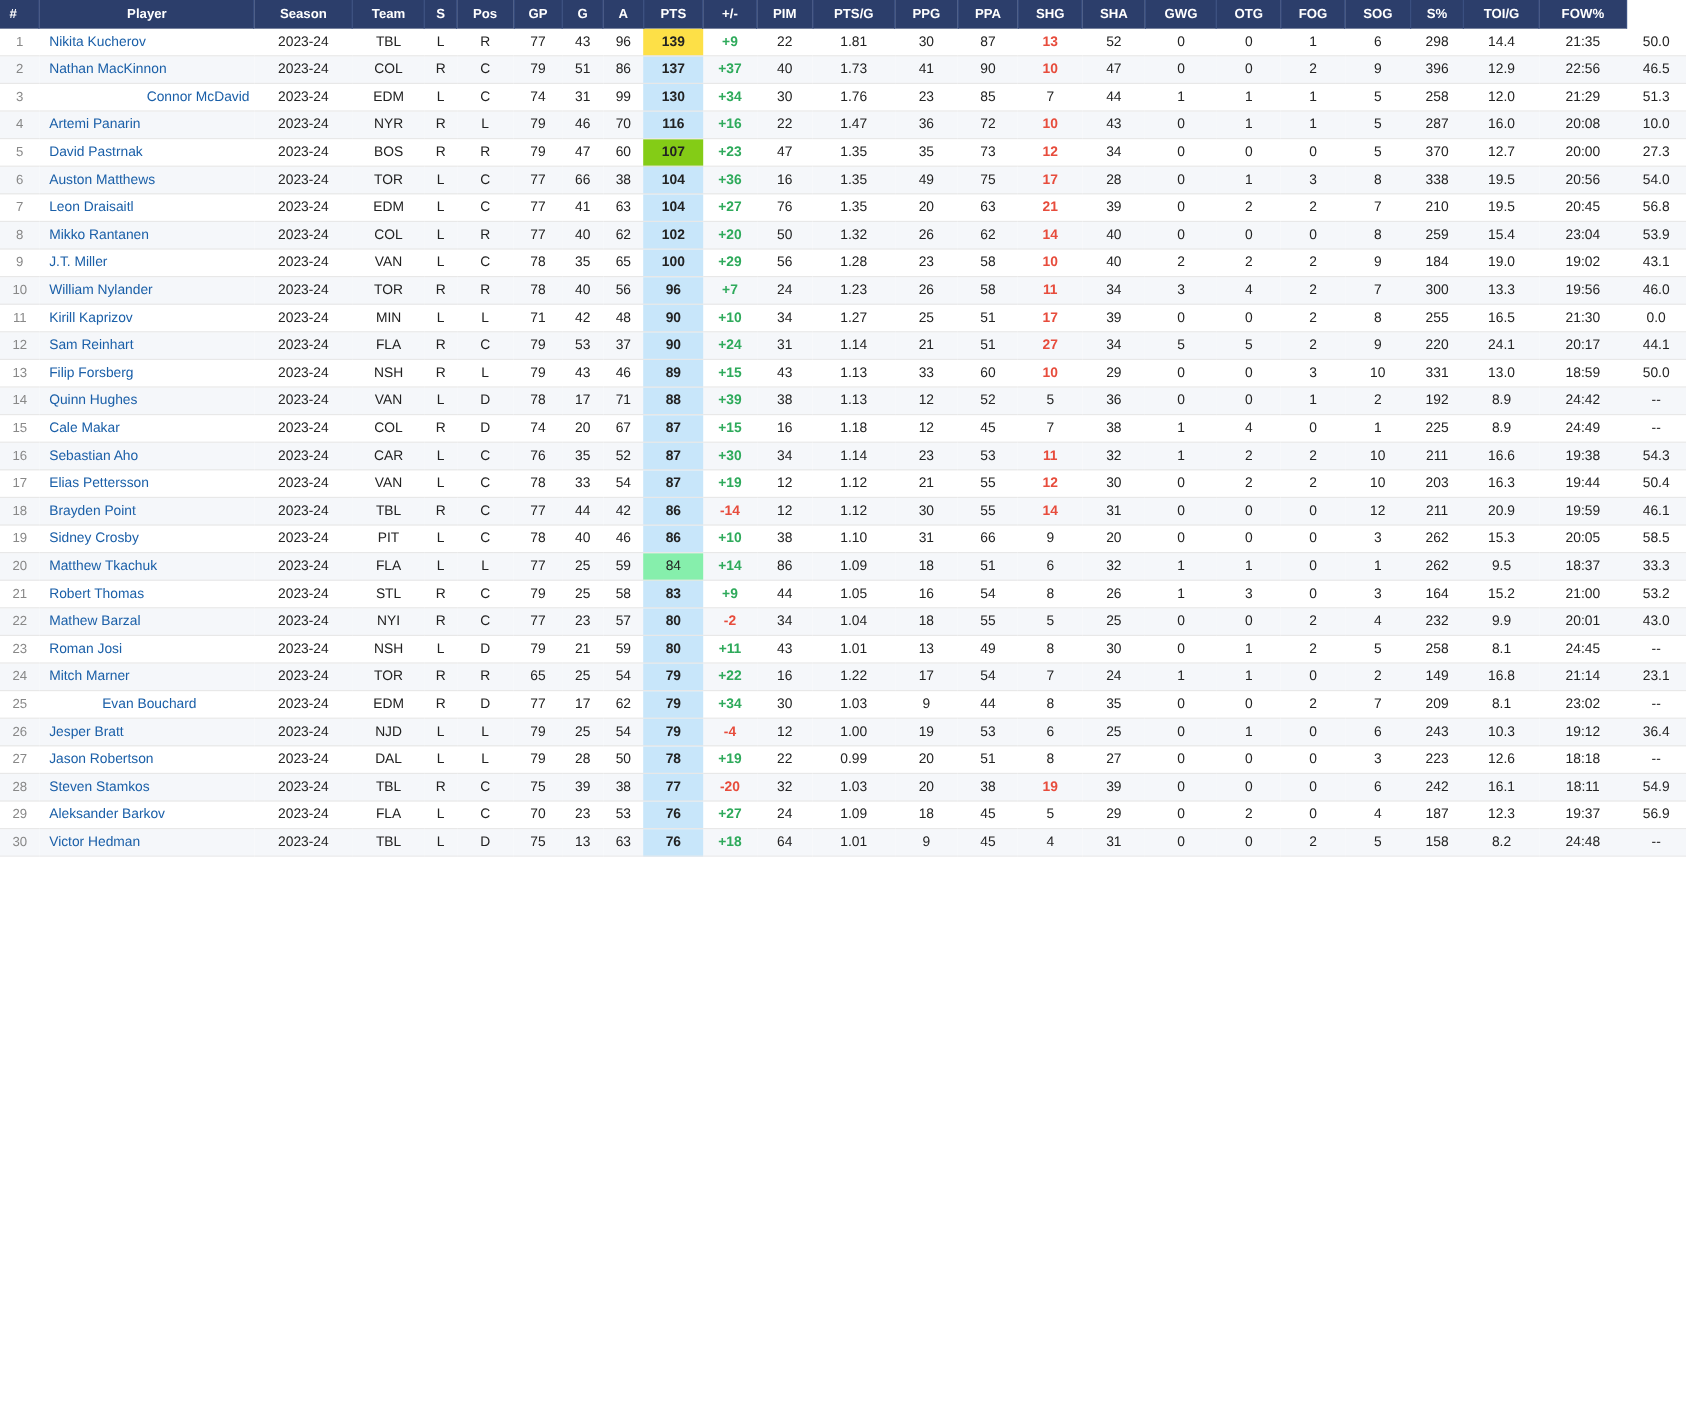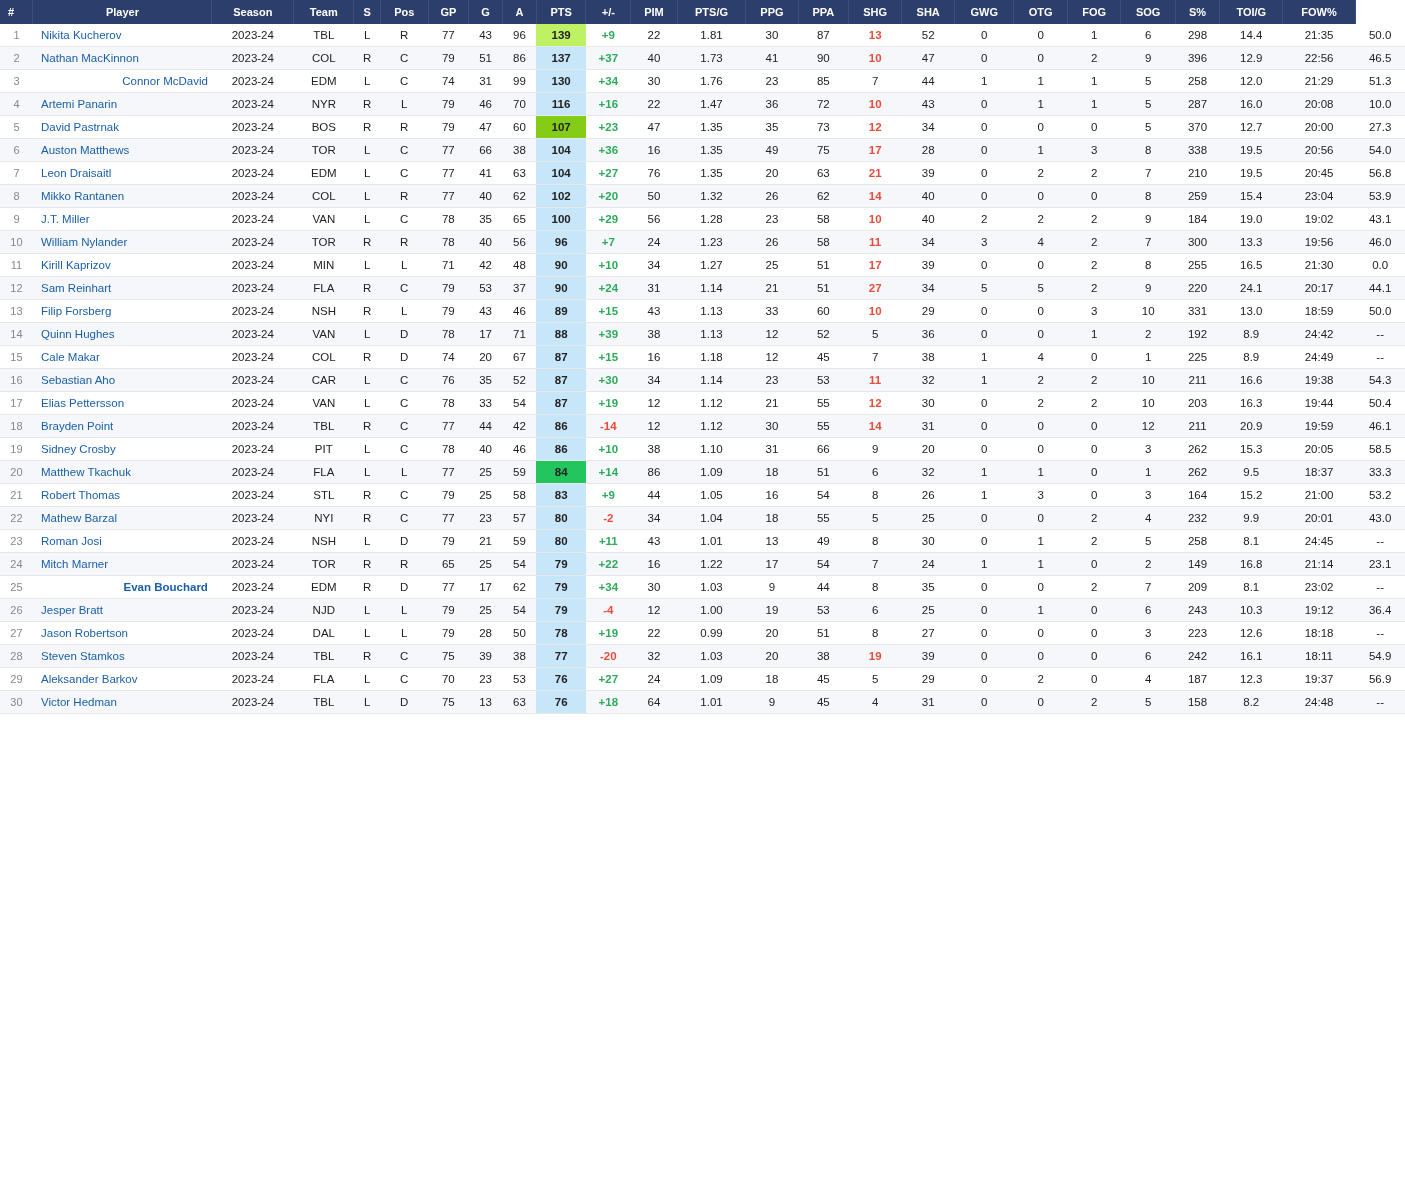--- a/index.html
+++ b/index.html
@@ -90,21 +90,21 @@
   <tr>
         <td style="color: rgb(136, 136, 136); font-size: 11px;">1</td>
         <td style="text-align: left; padding-left: 8px; font-weight: 500; color: rgb(26, 95, 168); cursor: pointer;">Nikita Kucherov</td>
         <td>2023-24</td>
         <td>TBL</td>
         <td>L</td>
         <td>R</td>
         <td>77</td>
         <td>43</td>
         <td>96</td>
-        <td style="background: #bef264; font-weight: bold;">139</td>
+        <td style="background: #fde047; font-weight: bold;">139</td>
         <td style="color: rgb(46, 170, 91); font-weight: bold;">+9</td>
         <td>22</td>
         <td>1.81</td>
         <td>30</td>
         <td>87</td>
         <td style="color: rgb(231, 76, 60); font-weight: bold;">13</td>
         <td>52</td>
         <td>0</td>
         <td>0</td>
         <td>1</td>
@@ -603,21 +603,21 @@
       <tr style="background: rgb(245, 247, 250);">
         <td style="color: rgb(136, 136, 136); font-size: 11px;">20</td>
         <td style="text-align: left; padding-left: 8px; font-weight: 500; color: rgb(26, 95, 168); cursor: pointer;">Matthew Tkachuk</td>
         <td>2023-24</td>
         <td>FLA</td>
         <td>L</td>
         <td>L</td>
         <td>77</td>
         <td>25</td>
         <td>59</td>
-        <td style="background: #22c55e; font-weight: bold;">84</td>
+        <td style="background: #86efac; font-weight: normal;">84</td>
         <td style="color: rgb(46, 170, 91); font-weight: bold;">+14</td>
         <td>86</td>
         <td>1.09</td>
         <td>18</td>
         <td>51</td>
         <td>6</td>
         <td>32</td>
         <td>1</td>
         <td>1</td>
         <td>0</td>
@@ -730,21 +730,21 @@
         <td>1</td>
         <td>0</td>
         <td>2</td>
         <td>149</td>
         <td>16.8</td>
         <td>21:14</td>
         <td>23.1</td>
       </tr>
       <tr>
         <td style="color: rgb(136, 136, 136); font-size: 11px;">25</td>
-        <td style="text-align: right; padding-left: 8px; font-weight: 700; color: rgb(26, 95, 168); cursor: pointer;">Evan Bouchard</td>
+        <td style="text-align: center; padding-left: 8px; font-weight: 400; color: rgb(26, 95, 168); cursor: pointer;">Evan Bouchard</td>
         <td>2023-24</td>
         <td>EDM</td>
         <td>R</td>
         <td>D</td>
         <td>77</td>
         <td>17</td>
         <td>62</td>
         <td style="background: rgb(200, 230, 250); font-weight: bold;">79</td>
         <td style="color: rgb(46, 170, 91); font-weight: bold;">+34</td>
         <td>30</td>

